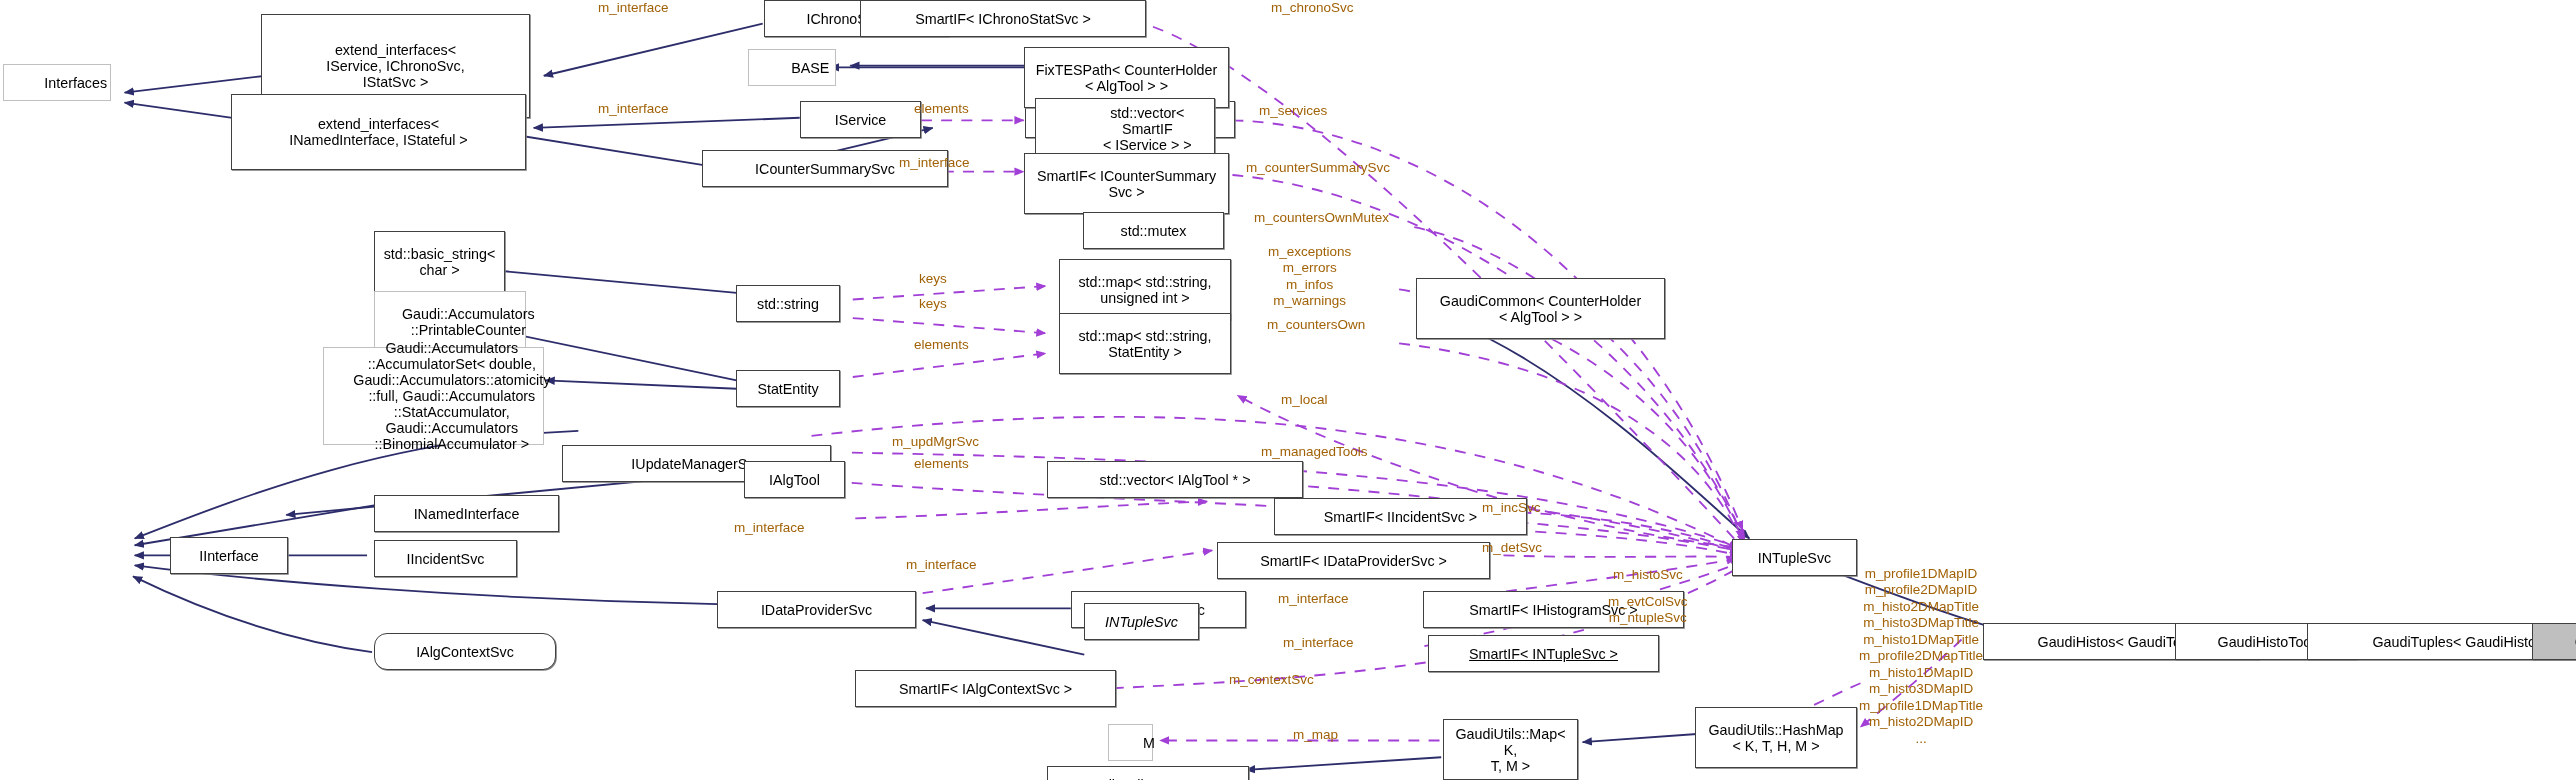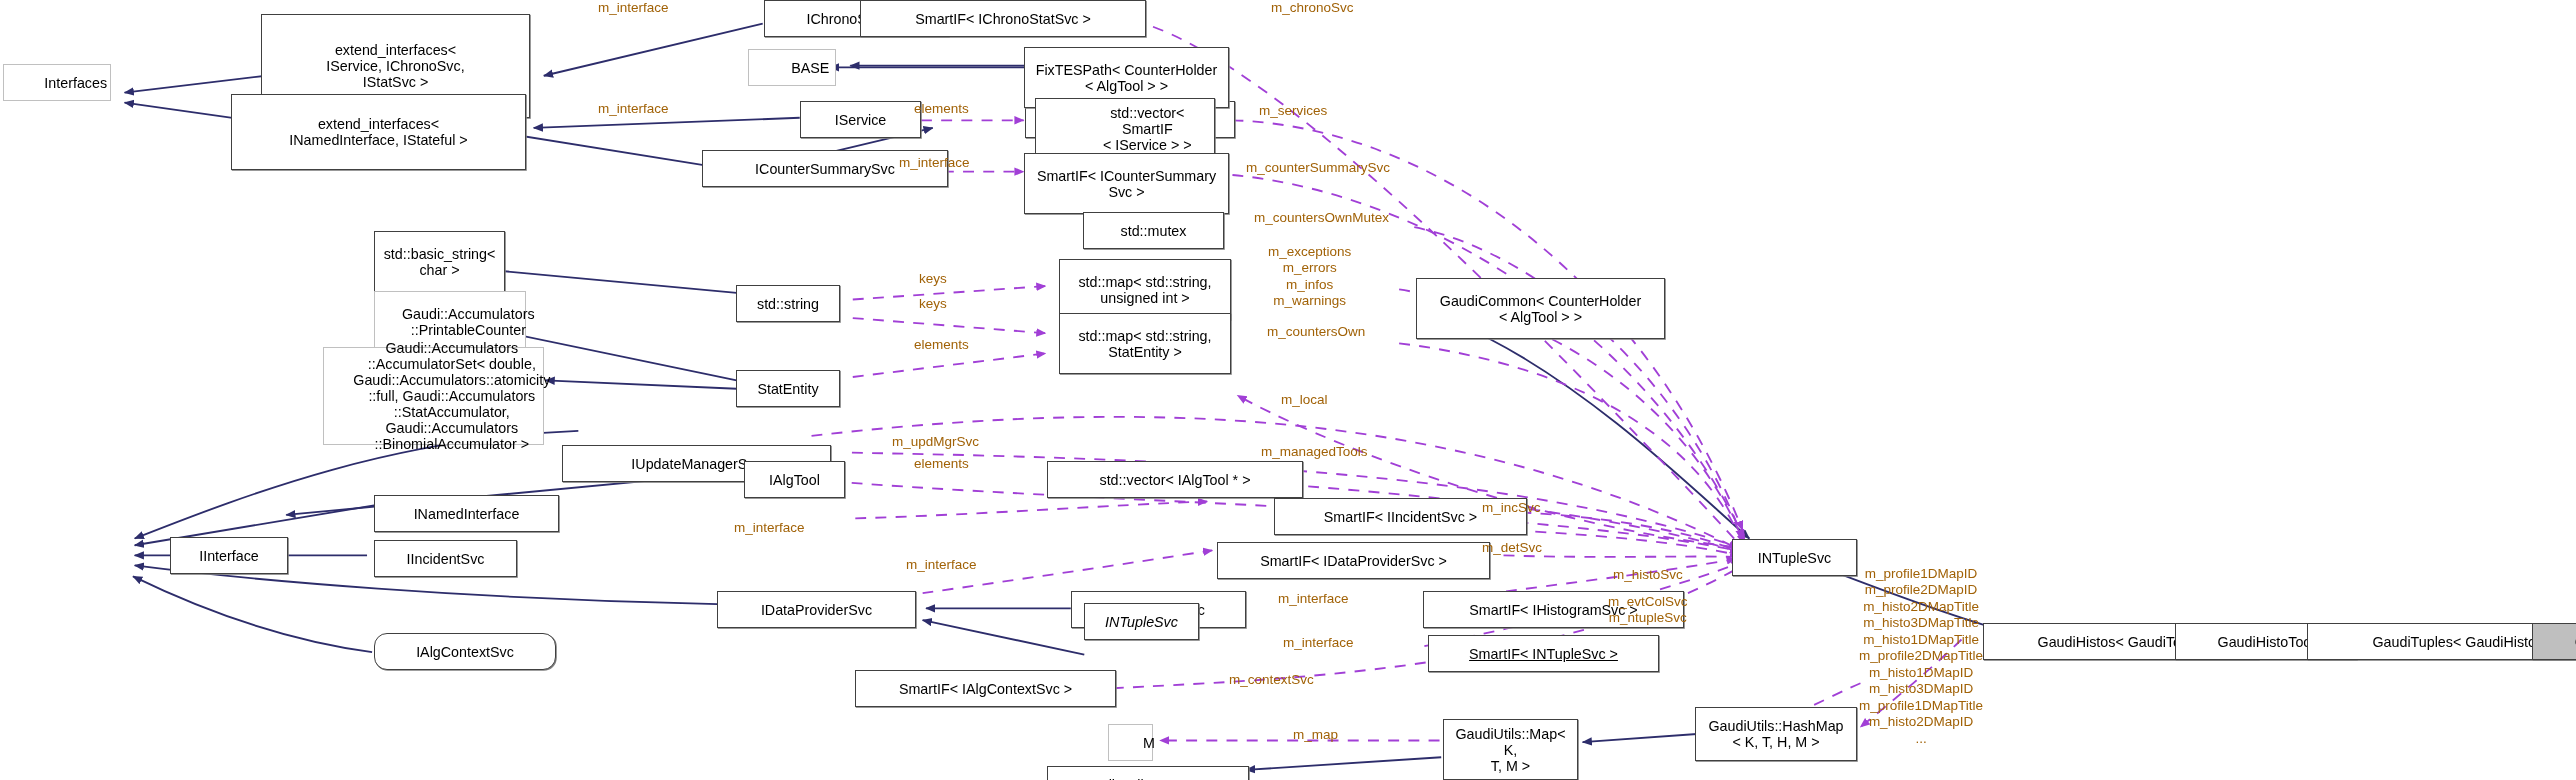--- a/index.html
+++ b/index.html
@@ -212,40 +212,40 @@
       <div class="node" style="left: 374px; top: 633px; width: 182px; height: 37px; border-radius: 13px;">IAlgContextSvc</div>
       <div class="node" style="left: 855px; top: 670px; width: 261px; height: 37px;">SmartIF&lt; IAlgContextSvc &gt;</div>
       <div class="node" style="left: 1732px; top: 539px; width: 125px; height: 37px;">INTupleSvc</div>
       <div class="node" style="left: 1983px; top: 623px; width: 276px; height: 37px;">GaudiHistos&lt; GaudiTool &gt;</div>
       <div class="node" style="left: 2175px; top: 623px; width: 182px; height: 37px;">GaudiHistoTool</div>
       <div class="node" style="left: 2307px; top: 623px; width: 333px; height: 37px;">GaudiTuples&lt; GaudiHistoTool &gt;</div>
       <div class="node current" style="left: 2532px; top: 623px; width: 185px; height: 37px;">GaudiTupleTool</div>
       <div class="node plain" style="left: 1108px; top: 724px; width: 44px; height: 37px;">M</div>
       <div class="node" style="left: 1443px; top: 719px; width: 135px; height: 61px;">GaudiUtils::Map&lt; K,
 T, M &gt;</div>
-      <div class="node" style="left: 1695px; top: 707px; width: 162px; height: 54px;">GaudiUtils::HashMap
+      <div class="node" style="left: 1695px; top: 707px; width: 162px; height: 61px;">GaudiUtils::HashMap
 &lt; K, T, H, M &gt;</div>
       <div class="node" style="left: 1047px; top: 766px; width: 202px; height: 37px;">Gaudi::Utils::MapBase</div>
     </div>
   <div id="label-host">
       <div class="edge-label" style="left: 598px; top: 0px;">m_interface</div>
       <div class="edge-label" style="left: 1271px; top: 0px;">m_chronoSvc</div>
       <div class="edge-label" style="left: 598px; top: 101px;">m_interface</div>
       <div class="edge-label" style="left: 914px; top: 101px;">elements</div>
       <div class="edge-label" style="left: 1259px; top: 103px;">m_services</div>
       <div class="edge-label" style="left: 899px; top: 155px;">m_interface</div>
       <div class="edge-label" style="left: 1246px; top: 160px;">m_counterSummarySvc</div>
       <div class="edge-label" style="left: 1254px; top: 210px;">m_countersOwnMutex</div>
       <div class="edge-label" style="left: 919px; top: 271px;">keys</div>
       <div class="edge-label" style="left: 1268px; top: 244px;">m_exceptions
 m_errors
 m_infos
 m_warnings</div>
       <div class="edge-label" style="left: 919px; top: 296px;">keys</div>
-      <div class="edge-label" style="left: 1259px; top: 324px; padding-left: 8px;">m_countersOwn</div>
+      <div class="edge-label" style="left: 1259px; top: 317px; padding-left: 8px;">m_countersOwn</div>
       <div class="edge-label" style="left: 914px; top: 337px;">elements</div>
       <div class="edge-label" style="left: 1281px; top: 392px;">m_local</div>
       <div class="edge-label" style="left: 892px; top: 434px;">m_updMgrSvc</div>
       <div class="edge-label" style="left: 1261px; top: 444px;">m_managedTools</div>
       <div class="edge-label" style="left: 914px; top: 456px;">elements</div>
       <div class="edge-label" style="left: 1482px; top: 500px;">m_incSvc</div>
       <div class="edge-label" style="left: 734px; top: 520px;">m_interface</div>
       <div class="edge-label" style="left: 1482px; top: 540px;">m_detSvc</div>
       <div class="edge-label" style="left: 906px; top: 557px;">m_interface</div>
       <div class="edge-label" style="left: 1613px; top: 567px;">m_histoSvc</div>

